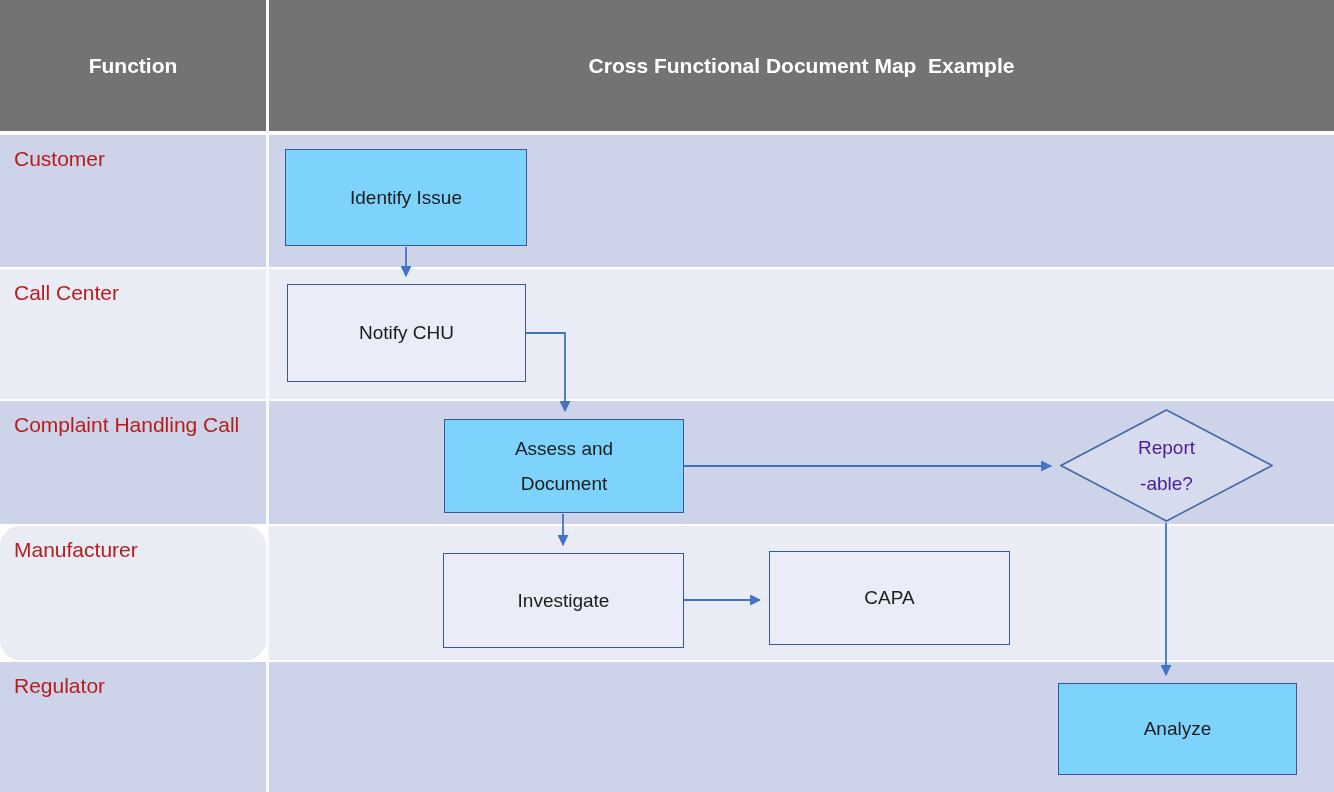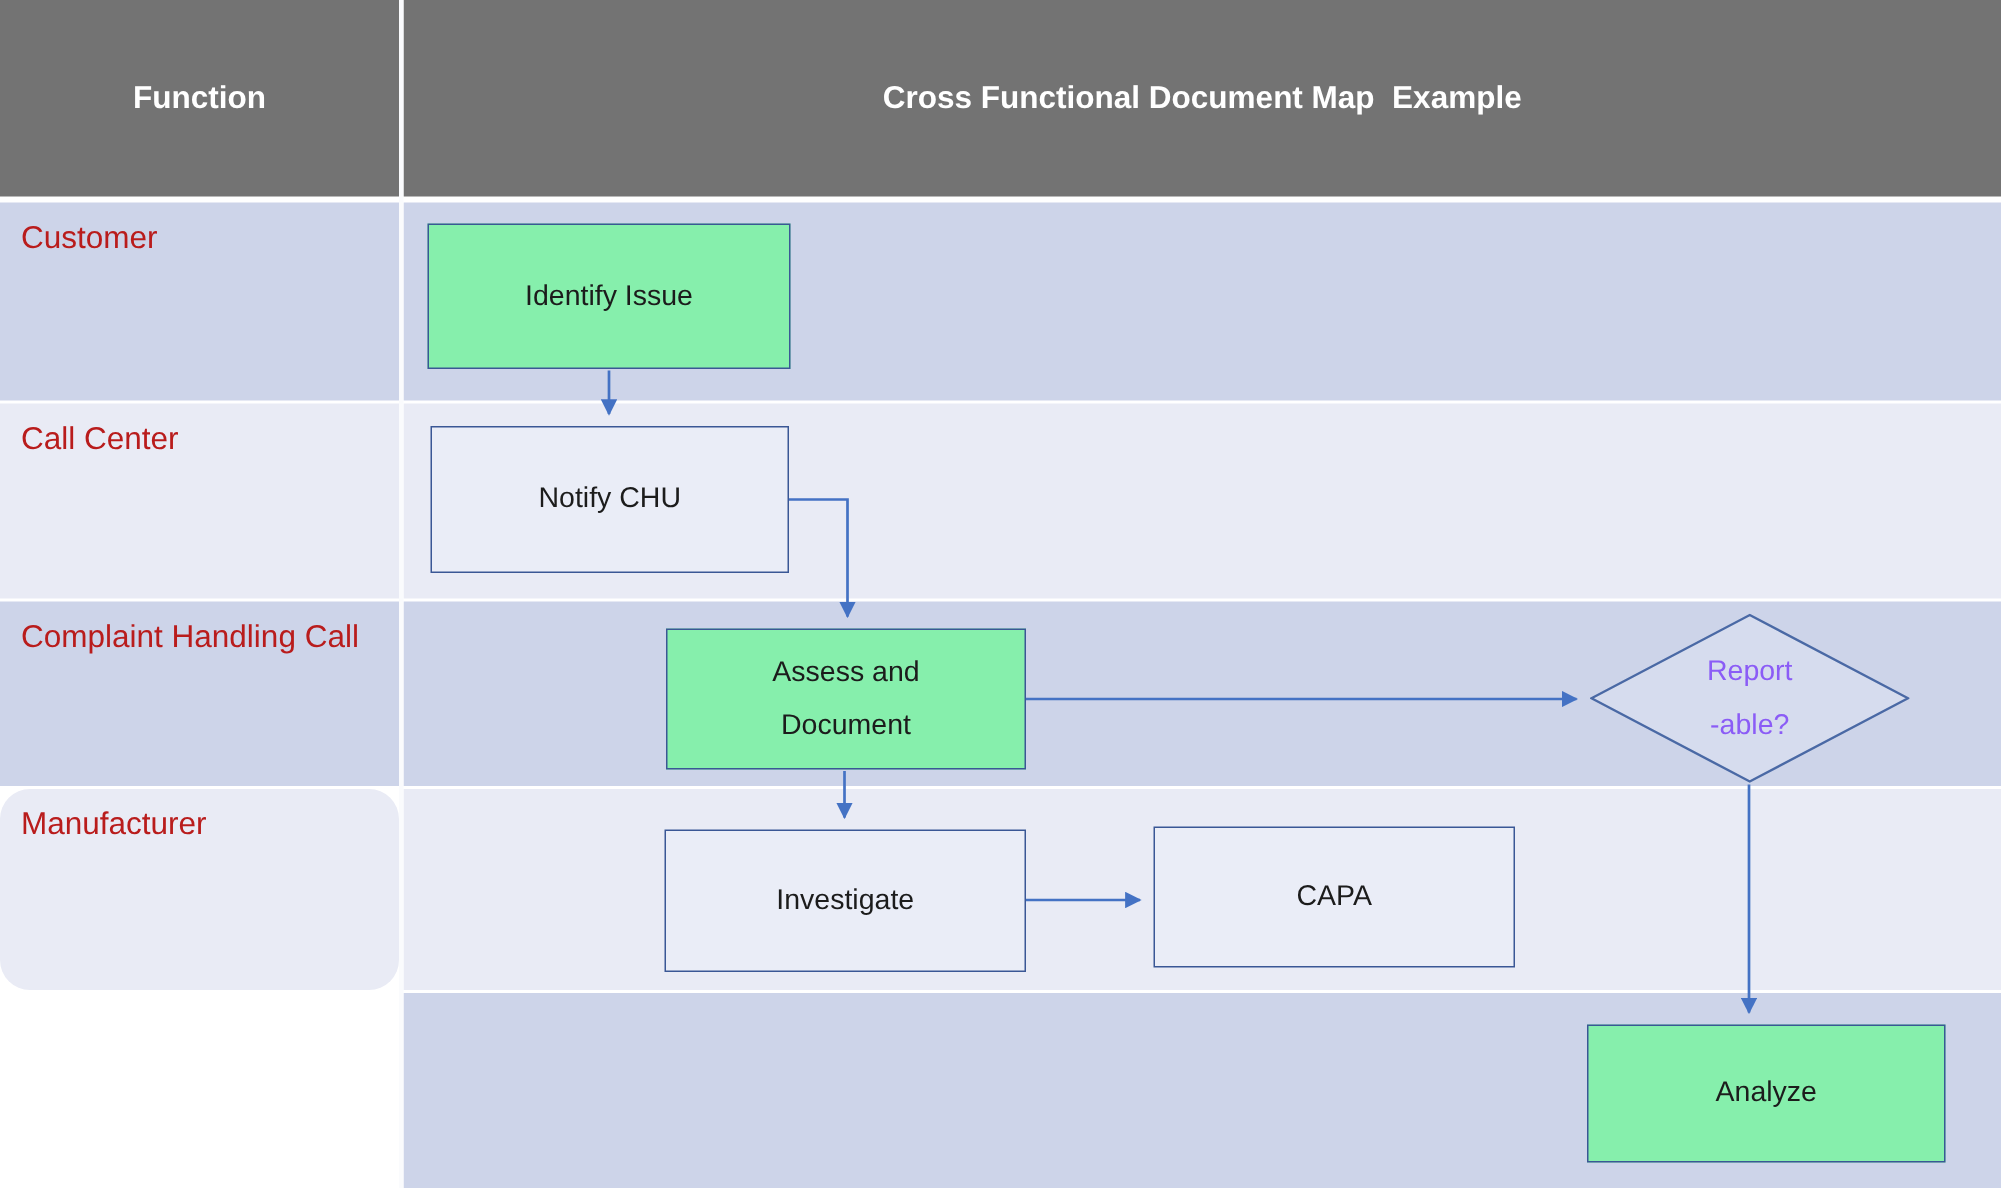--- a/index.html
+++ b/index.html
@@ -45,29 +45,29 @@
     border: 1.6px solid #3A5795;
     display: flex;
     flex-direction: column;
     align-items: center;
     justify-content: center;
     font-size: 19px;
     color: #1c1c1c;
     text-align: center;
     line-height: 1.85;
   }
-  .node-dark-fill  { background: #86efac; }
+  .node-dark-fill  { background: #7dd3fc; }
   .node-light-fill { background: #EAEDF7; }
 
   .diamond-wrap { position: absolute; }
   .diamond-wrap svg { position: absolute; left: 0; top: 0; }
   .diamond-text {
     position: absolute; left: 0; top: 0; width: 100%; height: 100%;
     display: flex; flex-direction: column; align-items: center; justify-content: center;
-    font-size: 19px; color: #8b5cf6; line-height: 1.85; text-align: right;
+    font-size: 19px; color: #4c1d95; line-height: 1.85; text-align: right;
   }
 
   .connectors { position: absolute; left: 0; top: 0; pointer-events: none; }
 </style>
 </head>
 <body>
 
 <div class="canvas">
 
   <div class="hdr hdr-left">
@@ -90,20 +90,23 @@
   <div class="cell label-cell lane-dark" style="top:401px; height:123px;">
     <span>Complaint Handling Call</span>
   </div>
   <div class="cell content-cell lane-dark" style="top:401px; height:123px;"></div>
 
   <div class="cell label-cell lane-light" style="top:526px; height:134px;border-radius:20px;">
     <span>Manufacturer</span>
   </div>
   <div class="cell content-cell lane-light" style="top:526px; height:134px;"></div>
 
+  <div class="cell label-cell lane-dark" style="top:662px; height:130px;">
+    <span>Regulator</span>
+  </div>
   <div class="cell content-cell lane-dark" style="top:662px; height:130px;"></div>
 
   <div class="v-divider"></div>
 
   <svg class="connectors" width="1334" height="792" viewBox="0 0 1334 792">
     <defs>
       <marker id="arrow" viewBox="0 0 10 10" refX="9" refY="5" markerUnits="userSpaceOnUse" markerWidth="11" markerHeight="11" orient="auto-start-reverse">
         <path d="M0,0 L10,5 L0,10 z" fill="#4472C4"></path>
       </marker>
     </defs>

